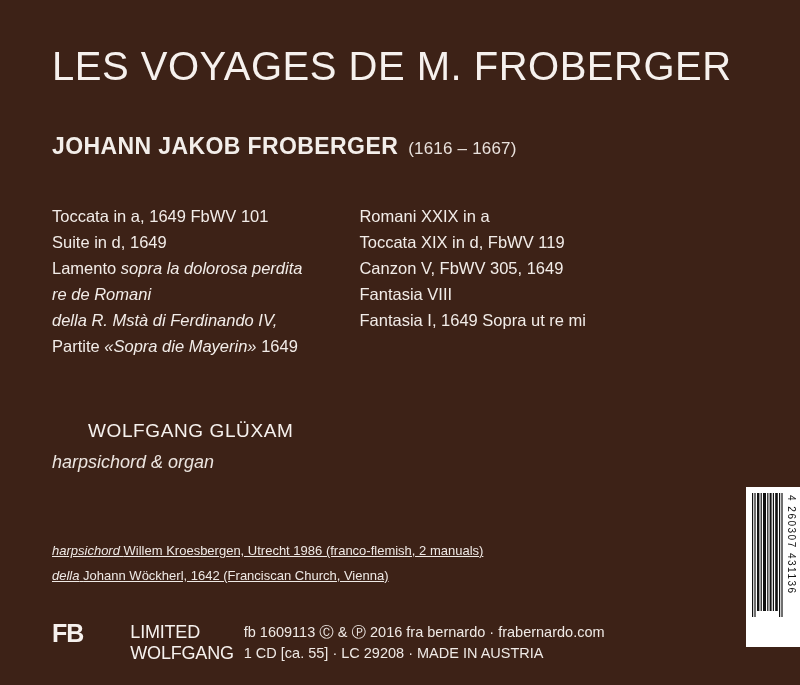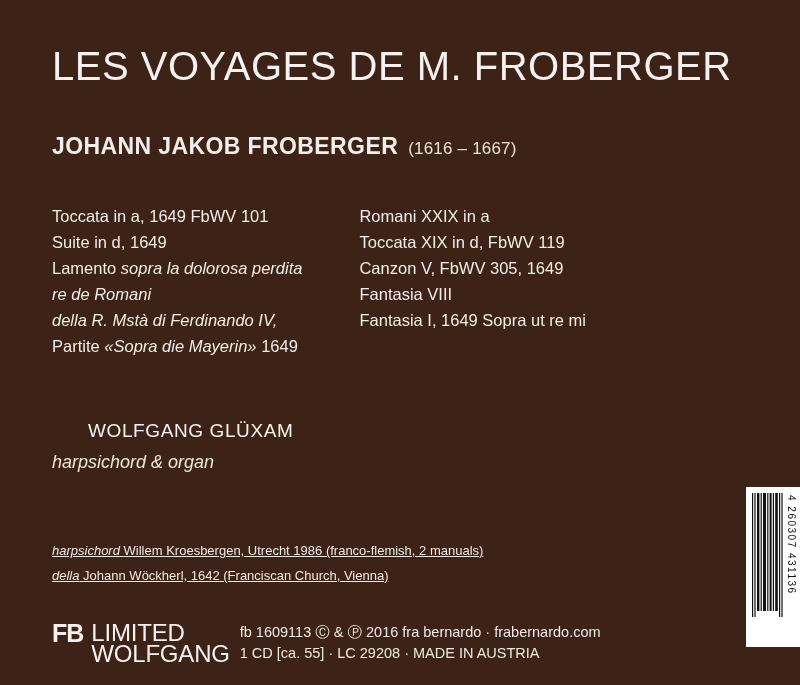--- a/index.html
+++ b/index.html
@@ -112,25 +112,26 @@
     font-size: 25px;
     font-weight: 700;
     letter-spacing: -1px;
     vertical-align: -5px;
     margin-right: 8px;
     color: #f6f1ee;
   }
   .limited {
     display: inline-block;
     vertical-align: top;
-    font-size: 24px;
+    font-size: 18px;
     line-height: 21px;
     letter-spacing: -0.2px;
     margin-right: 10px;
     color: #f6f1ee;
+    margin-left: 39px;
   }
   .footer-text {
     display: inline-block;
     vertical-align: top;
     font-size: 14.5px;
     line-height: 21px;
   }
   .barcode {
     position: absolute;
     right: 0px;

